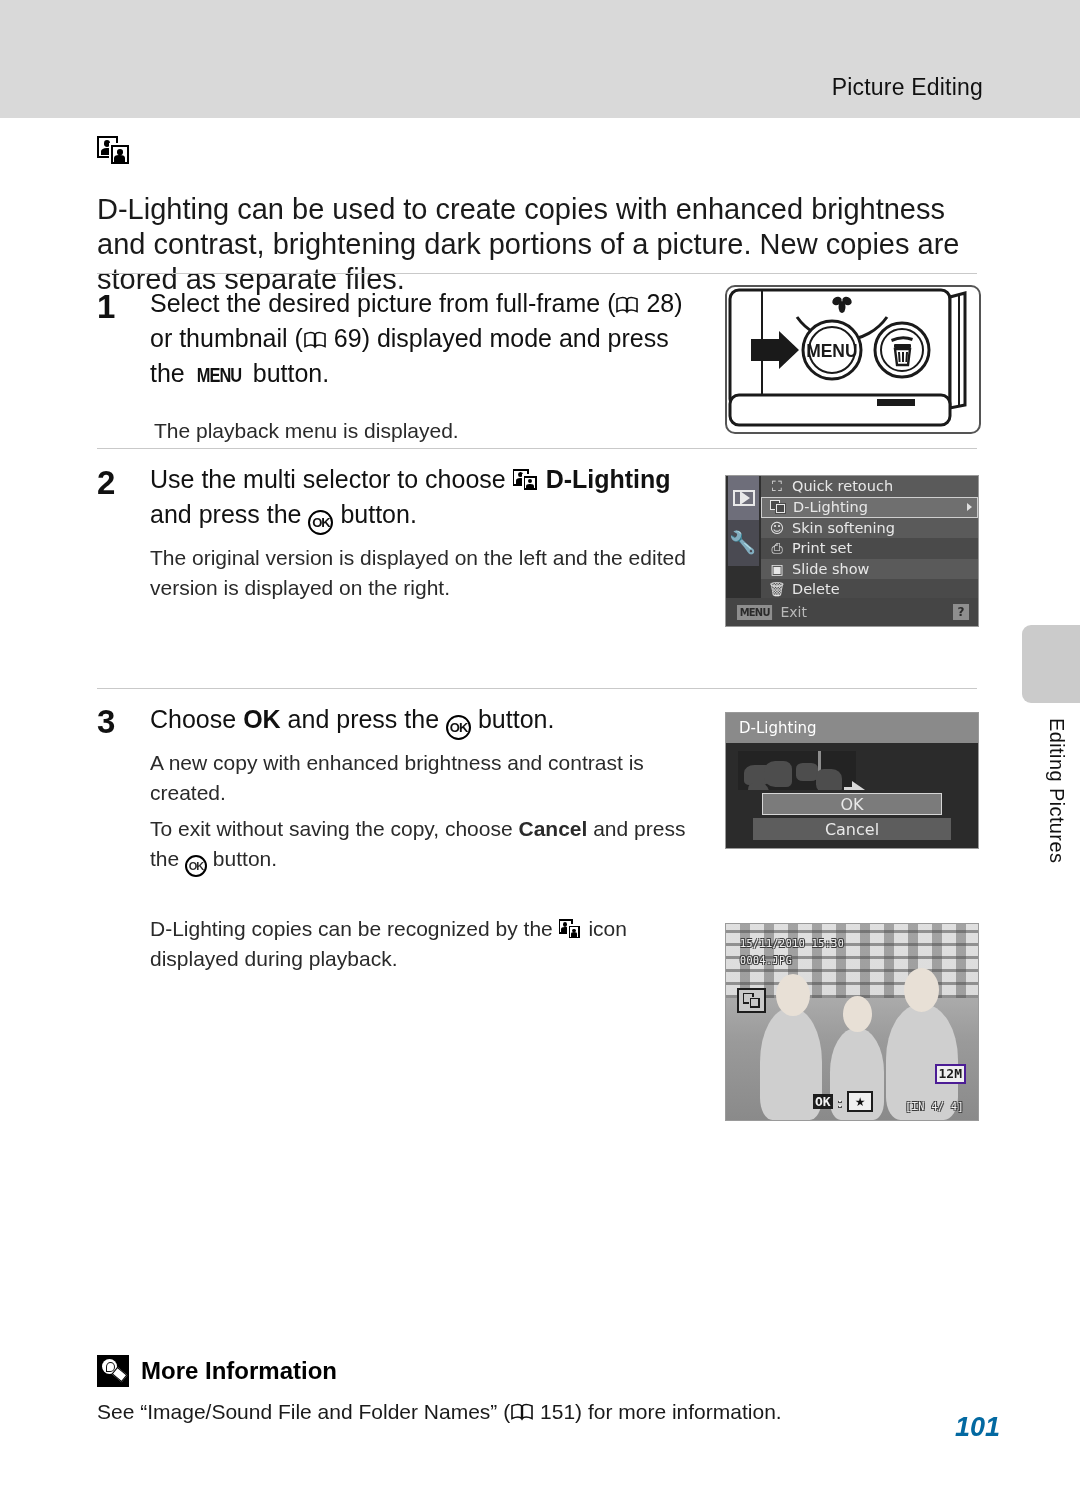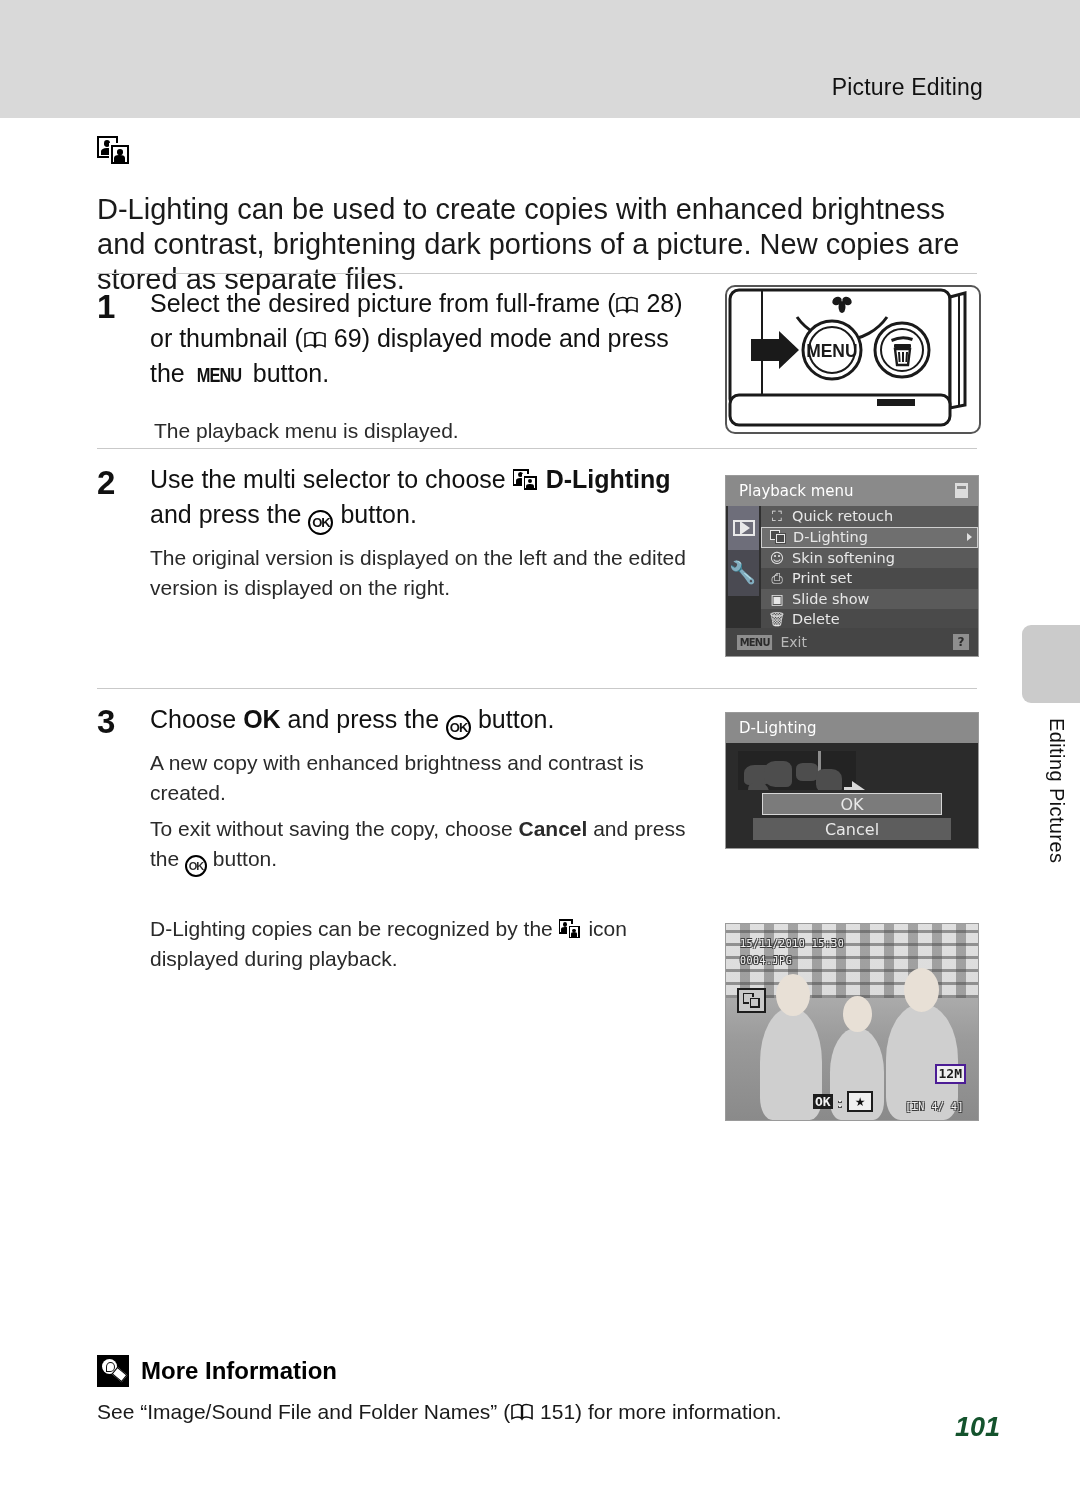--- a/index.html
+++ b/index.html
@@ -589,21 +589,21 @@
     width: 880px;
   }
 
   .page-number {
     position: absolute;
     right: 80px;
     top: 1412px;
     font-size: 27px;
     font-weight: bold;
     font-style: italic;
-    color: #14532d;
+    color: #0369a1;
     text-align: center;
   }
 </style>
 </head>
 <body>
 
 <div class="page-header">
   <div class="page-header-title">Picture Editing</div>
 </div>
 
@@ -692,24 +692,20 @@
       <span class="frame front" style="left:9px;top:5px;width:17px;height:18px;">
         <span class="inner"></span>
           <span class="head"></span>
           <span class="body"></span>
       </span>
     </span> <b>D-Lighting</b><span> and press the </span><span class="ok-glyph">OK</span><span> button.</span>
   </div>
   <div class="step-body" style="left:150px; top:425px;">The original version is displayed on the left and the edited version is displayed on the right.</div>
 
   <div class="lcd" style="left:725px; top:357px;">
-    <div class="lcd-title">
-      <span>Playback menu</span>
-      <span class="batt"></span>
-    </div>
     <div class="menu-body">
       <div class="menu-side">
         <div class="tab active">
           <span class="play-box">
               <span class="play-tri"></span>
             </span>
         </div>
         <div class="tab second">
           <span class="wrench">🔧</span>
         </div>

